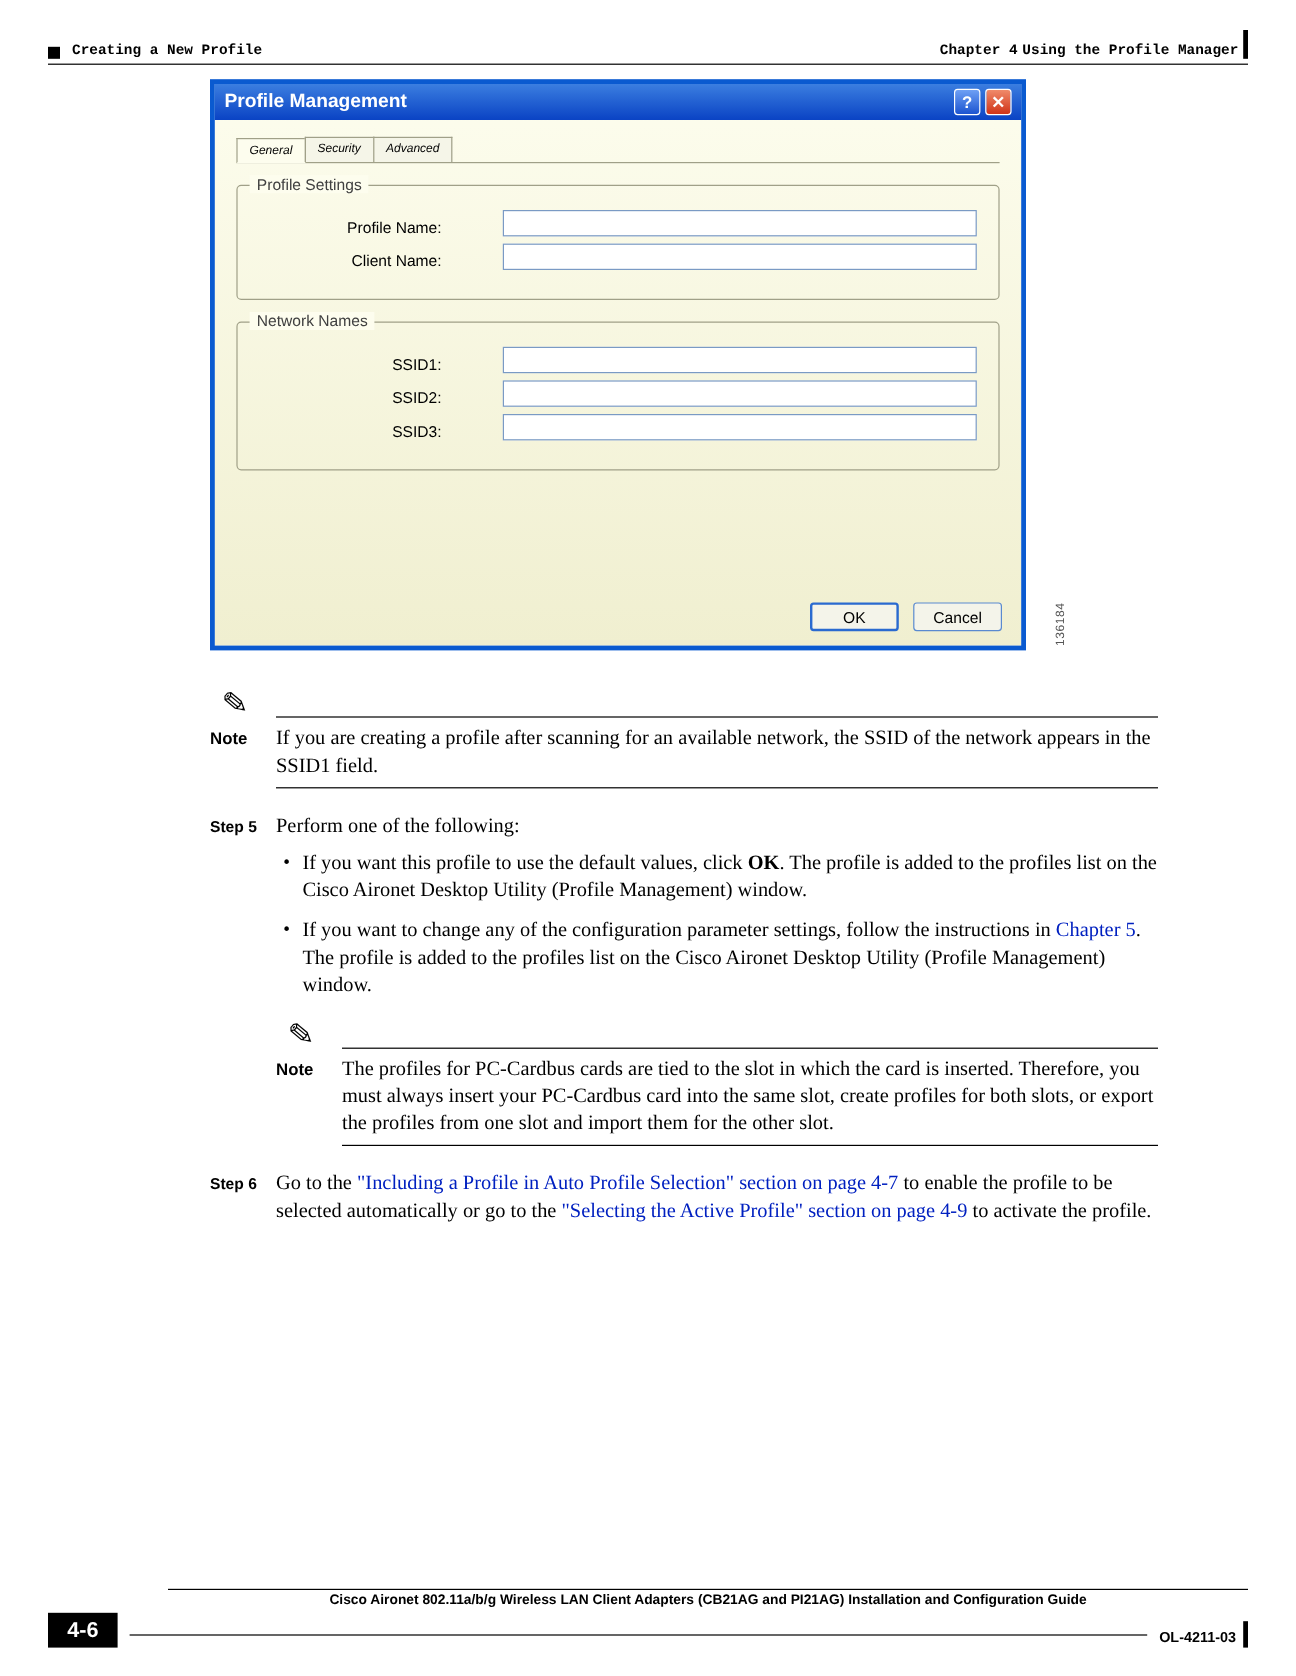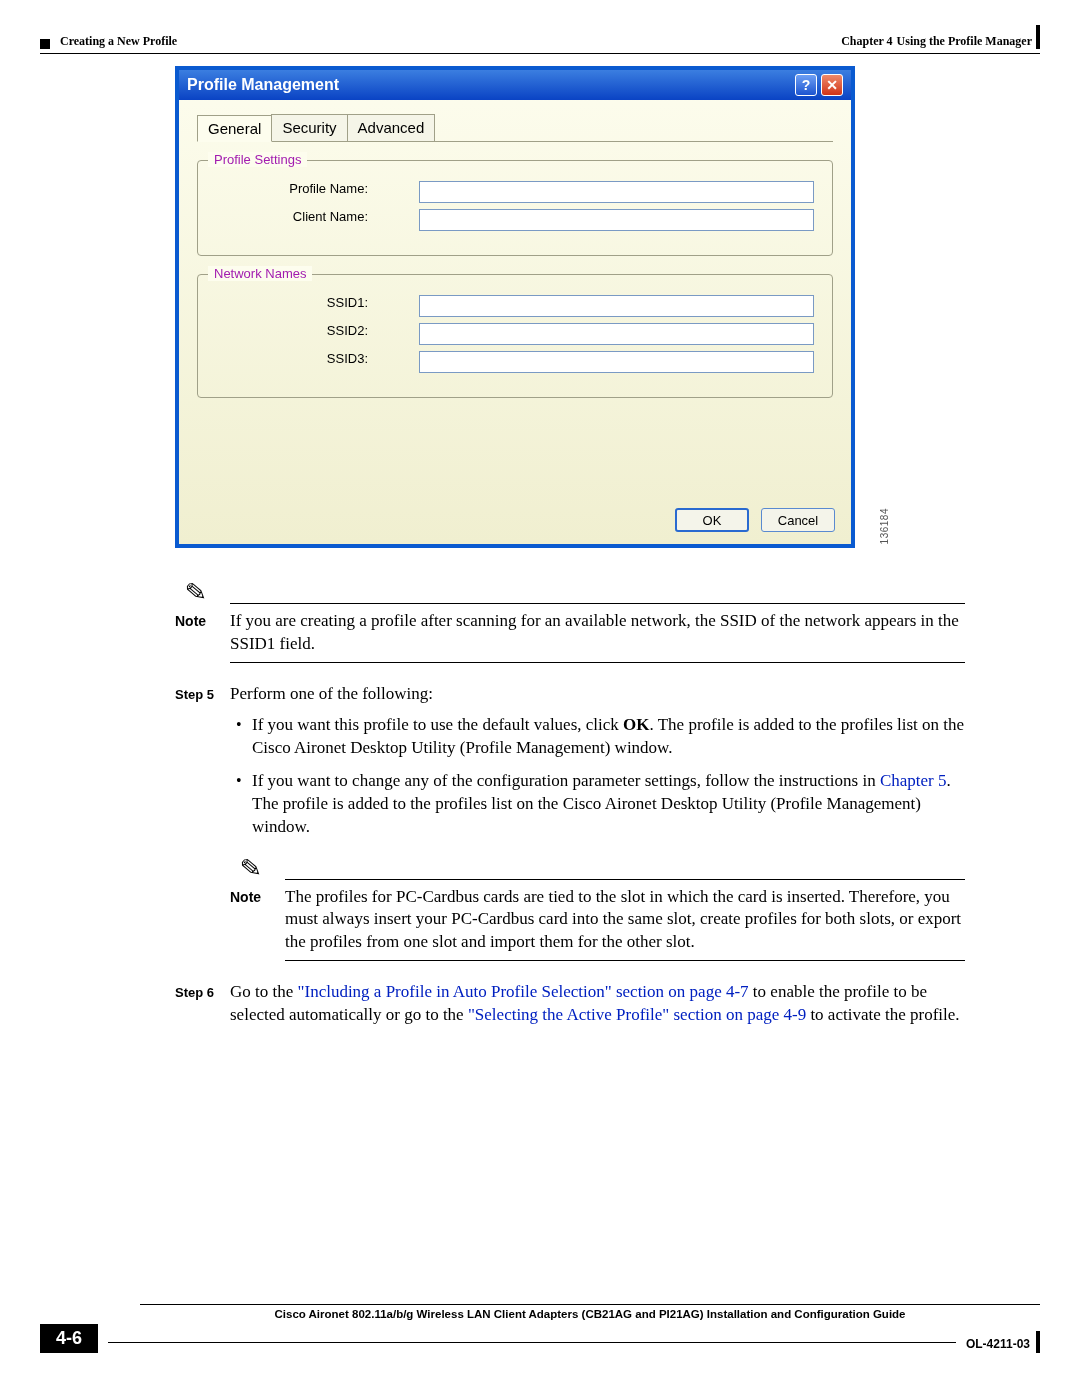--- a/index.html
+++ b/index.html
@@ -15,21 +15,21 @@
     position: absolute;
     left: 40px;
     top: 25px;
     width: 1000px;
   }
   
   .hdr {
     display: flex;
     justify-content: space-between;
     align-items: flex-end;
-    font-family: Liberation Serif, serif;
+    font-family: Liberation Mono, monospace;
     font-size: 12px;
     font-weight: bold;
   }
   .hdr-left { display: flex; align-items: flex-end; gap: 10px; }
   .hdr-block {
     width: 10px; height: 10px; background: #000;
   }
   .hdr-right { display: flex; align-items: flex-end; gap: 4px; }
   .hdr-rule-r {
     width: 4px; height: 24px; background: #000;
@@ -84,22 +84,23 @@
     color: #fff;
   }
   .title-help { background: linear-gradient(#6ea0f4,#1c54d0); }
   .title-close { background: linear-gradient(#f08a6a,#d03418); }
   .dialog-body {
     padding: 14px 18px 10px 18px;
   }
   .tabstrip {
     display: flex;
     font-family: "Tahoma", Arial, sans-serif;
-    font-size: 15px;
+    font-size: 10px;
     border-bottom: 1px solid #a0a088;
+    font-style: italic;
   }
   .tab {
     padding: 4px 10px;
     border: 1px solid #a0a088;
     border-bottom: none;
     background: #f5f5e8;
     margin-right: -1px;
     position: relative;
   }
   .tab.active {
@@ -113,27 +114,27 @@
     margin-top: 18px;
     padding: 14px 18px 18px 18px;
     position: relative;
   }
   .group-legend {
     position: absolute;
     top: -9px;
     left: 10px;
     background: #fdfdee;
     padding: 0 6px;
-    color: #a21caf;
+    color: #404040;
     font-family: Tahoma, Arial, sans-serif;
     font-size: 13px;
   }
   .form-row {
     display: flex;
-    align-items: flex-start;
+    align-items: flex-end;
     margin: 6px 0;
     gap: 43px;
   }
   .form-label {
     width: 160px;
     text-align: right;
     font-family: Tahoma, Arial, sans-serif;
     font-size: 13px;
     color: #000;
     padding-right: 8px;
@@ -232,21 +233,21 @@
     left: 6px;
     top: 0;
     font-size: 16px;
   }
   .link { color: #0020c0; }
   b { font-weight: bold; }
   
   .page-footer {
     position: absolute;
     left: 40px;
-    bottom: 44px;
+    bottom: 24px;
     width: 1000px;
   }
   .foot-rule {
     border-top: 1px solid #000;
     margin-left: 100px;
   }
   .foot-title {
     text-align: center;
     font-family: Arial, Helvetica, sans-serif;
     font-weight: bold;

